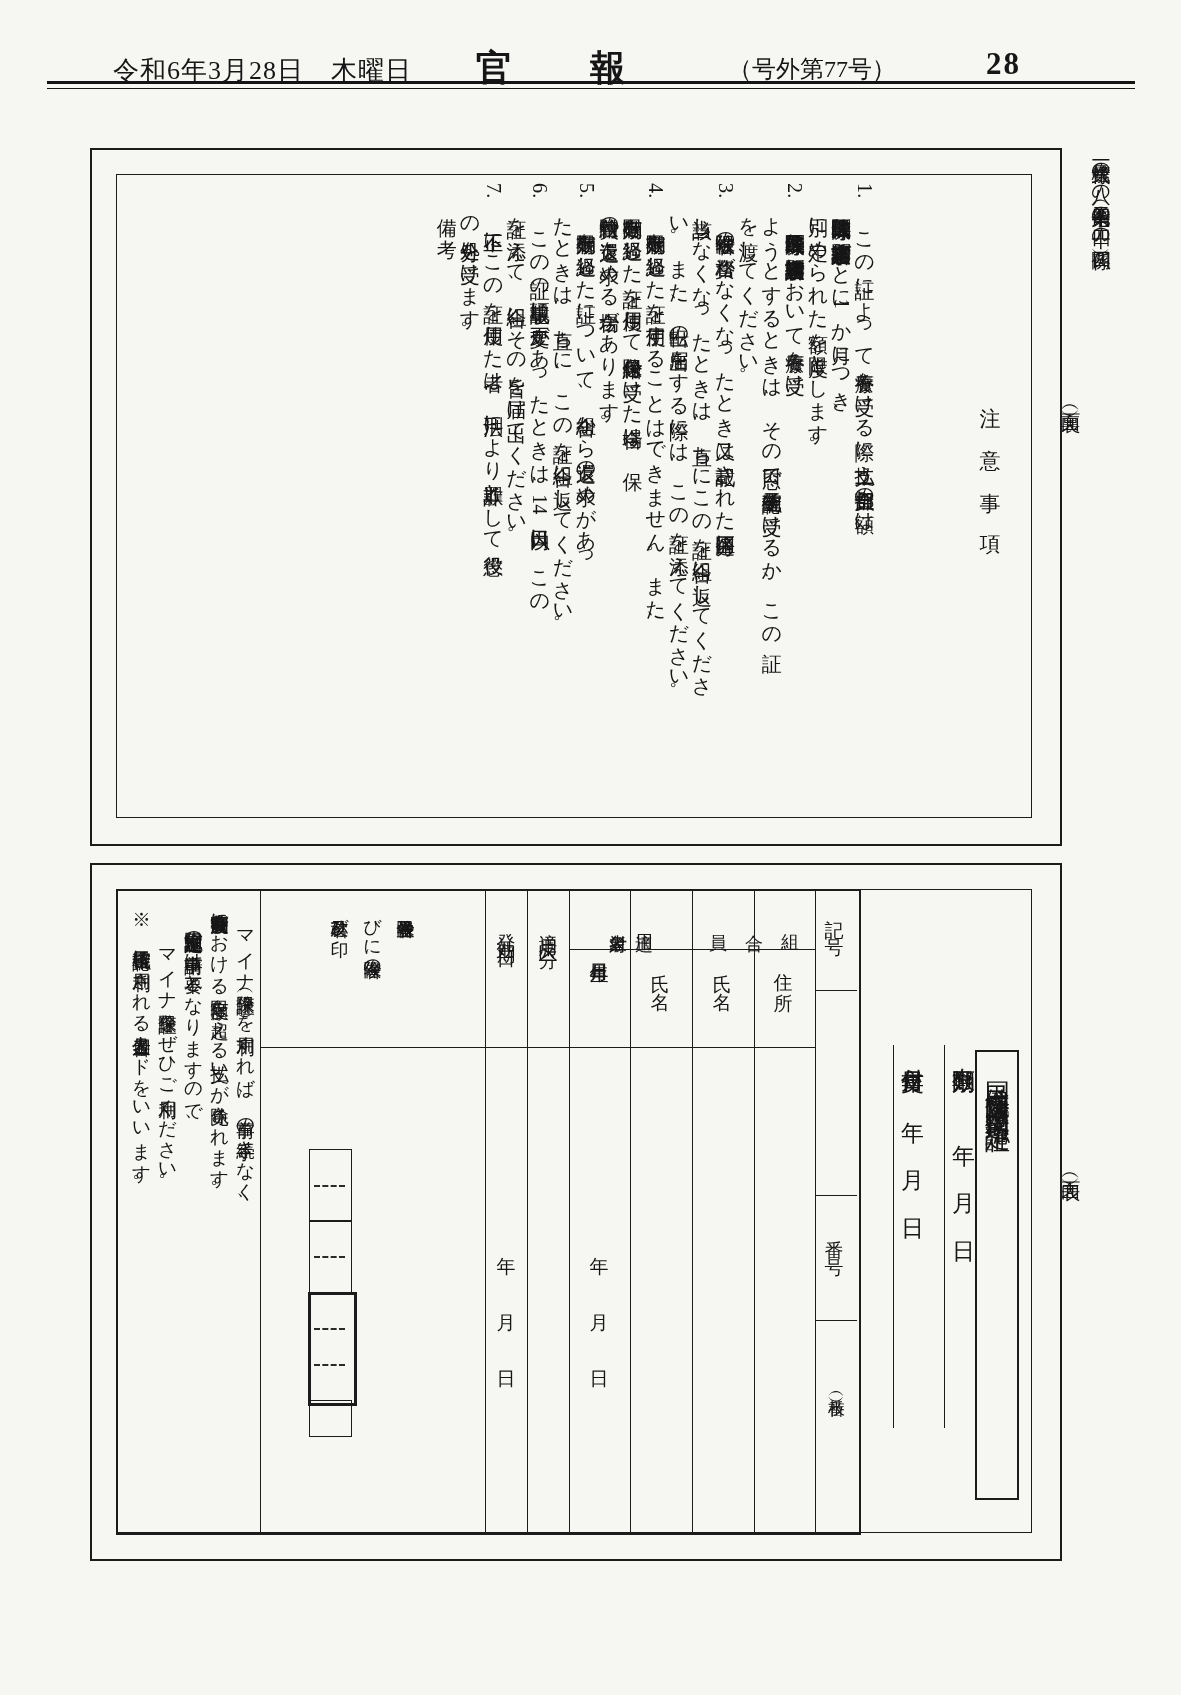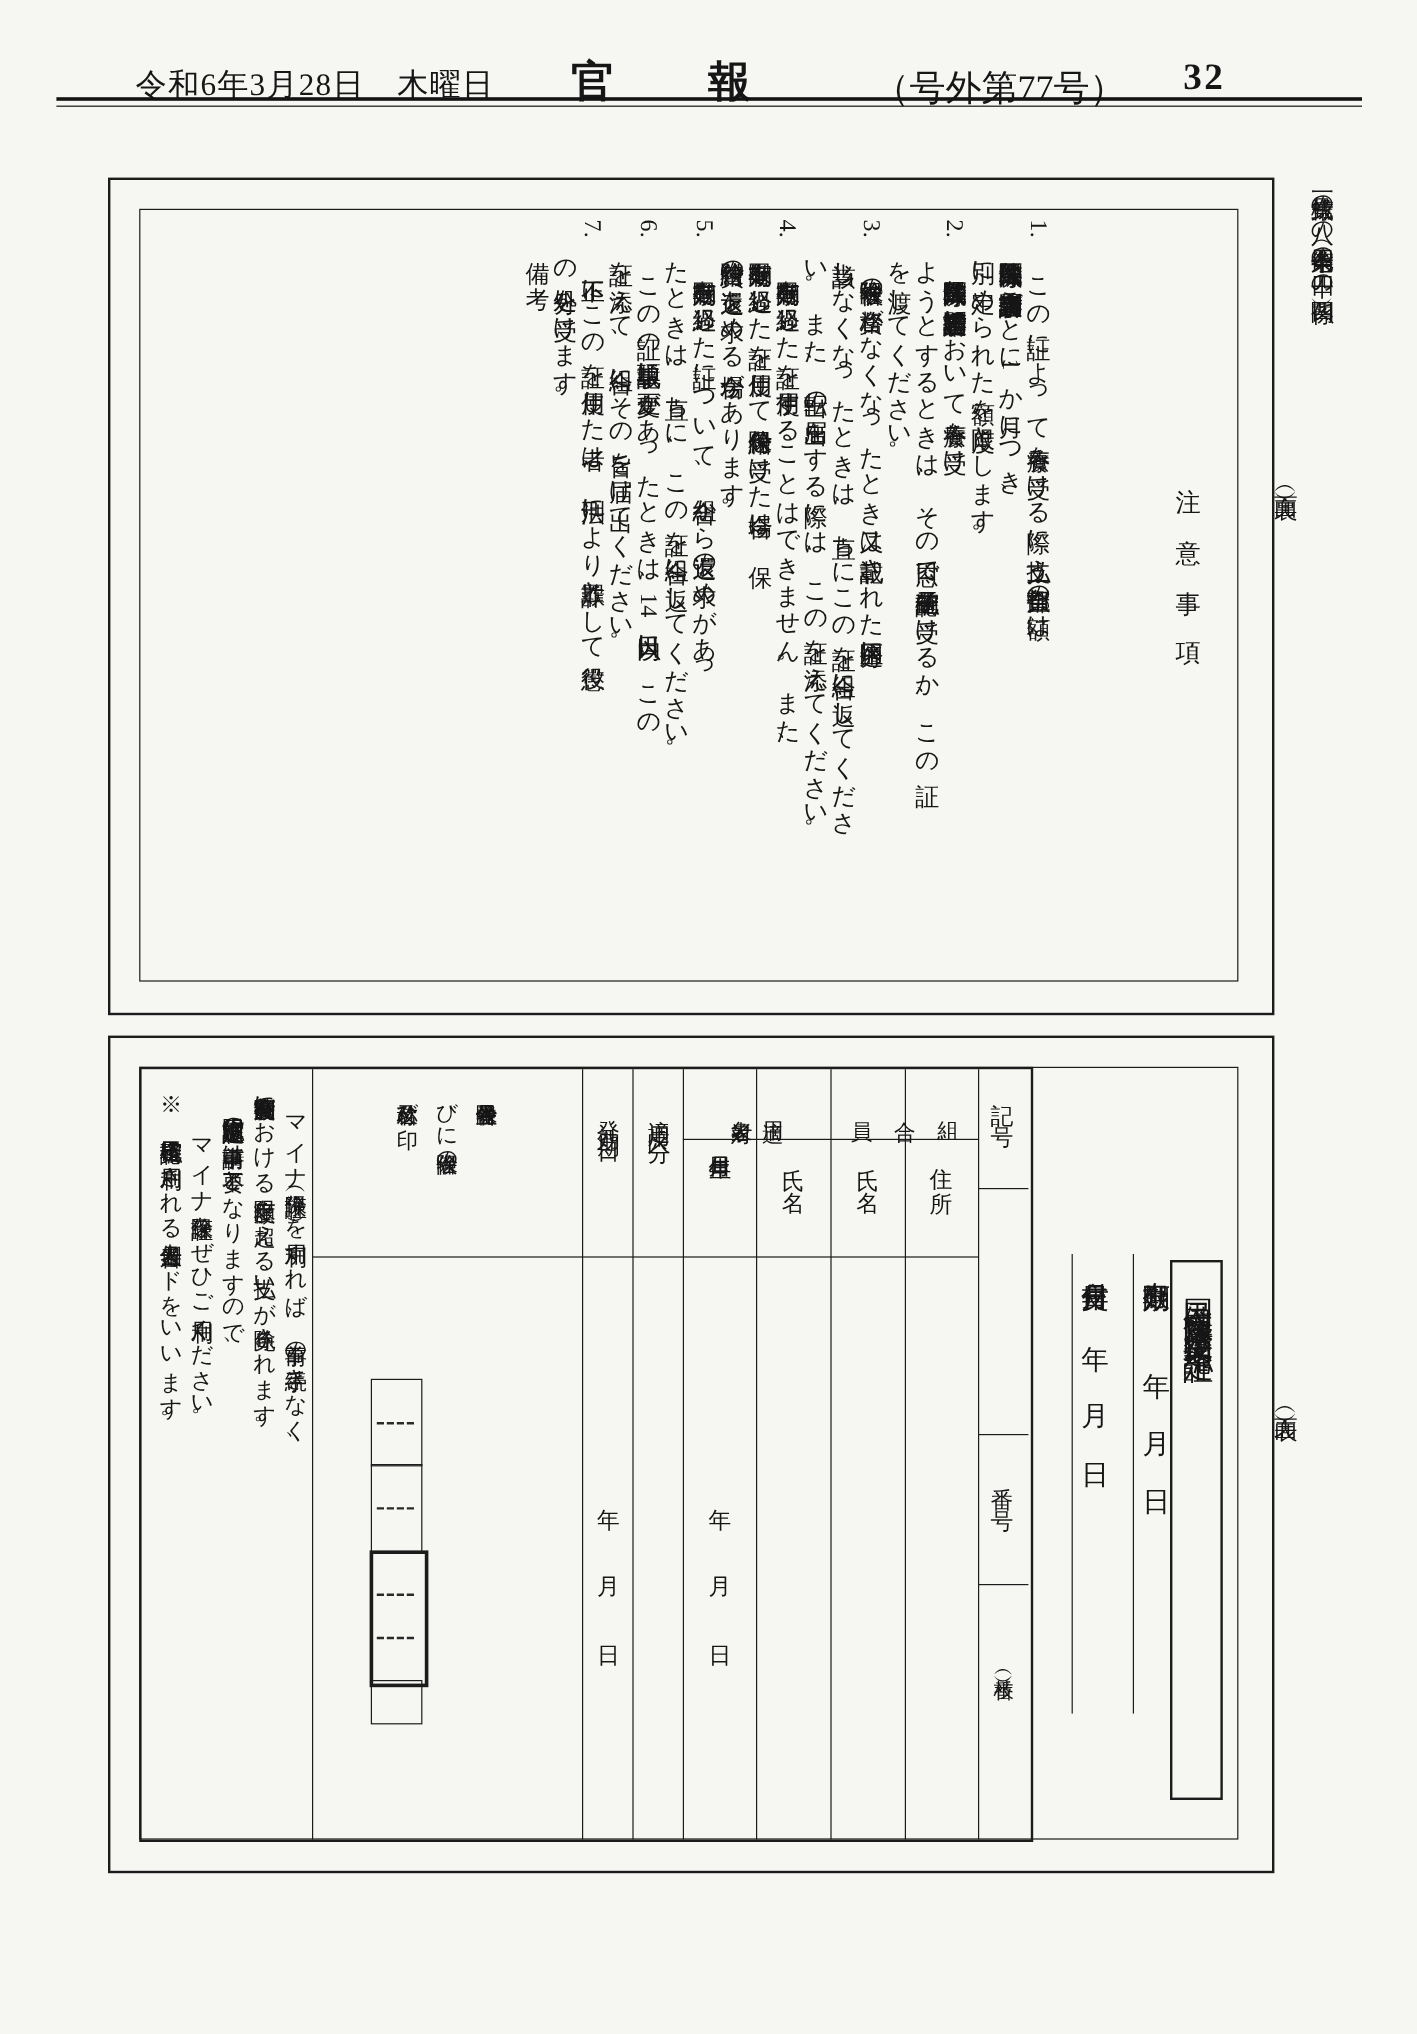--- a/index.html
+++ b/index.html
@@ -9,21 +9,21 @@
     font-family:"Liberation Serif","DejaVu Serif",serif;
     overflow:hidden;
   }
   .abs{position:absolute;}
   .v{position:absolute;writing-mode:vertical-rl;text-orientation:mixed;white-space:nowrap;}
   .box{position:absolute;border:2.5px solid #1c1c1c;background:transparent;}
   .ibox{position:absolute;border:1.8px solid #1c1c1c;}
   
   .hdr-date{left:113px;top:53px;font-size:26px;letter-spacing:1px;}
   .hdr-mast{left:476px;top:44px;font-size:36px;font-weight:bold;letter-spacing:2px;}
-  .hdr-issue{left:728px;top:53px;font-size:30px;}
+  .hdr-issue{left:728px;top:53px;font-size:24px;}
   .hdr-page{left:986px;top:46px;font-size:31px;font-weight:bold;letter-spacing:2px;}
   .hdr-rule{left:47px;top:81px;width:1088px;height:4px;border-top:3px solid #141414;border-bottom:1.2px solid #141414;}
   
   .caption{left:1088px;top:150px;font-size:19px;line-height:26px;}
   .lbl-back{left:1058px;top:398px;font-size:20px;line-height:26px;}
   .lbl-front{left:1058px;top:1166px;font-size:20px;line-height:26px;}
   
   .bbox-o{left:90px;top:148px;width:968px;height:694px;}
   .bbox-i{left:116px;top:174px;width:914px;height:642px;}
   .notes-title{left:976px;top:390px;font-size:21px;letter-spacing:11px;font-weight:500;}
@@ -56,21 +56,21 @@
   .dbox{position:absolute;border:1.6px solid #1c1c1c;background:#fff0;}
   .dbox-b{border-width:3px;}
   .dash{position:absolute;height:0;border-top:2px dashed #2a2a2a;}
 </style>
 </head>
 <body>
 
 <div class="abs hdr-date">令和6年3月28日　木曜日</div>
 <div class="abs hdr-mast">官　　報</div>
 <div class="abs hdr-issue">（号外第77号）</div>
-<div class="abs hdr-page">32</div>
+<div class="abs hdr-page">28</div>
 <div class="abs hdr-rule"></div>
 
 <div class="v caption">様式第一号の八の四（第二十七条の十四の四関係）</div>
 <div class="v lbl-back">（裏面）</div>
 <div class="v lbl-front">（表面）</div>
 
 <div class="box bbox-o"></div>
 <div class="ibox bbox-i"></div>
 <div class="v notes-title">注　意　事　項</div>
 <div class="notes-list">

